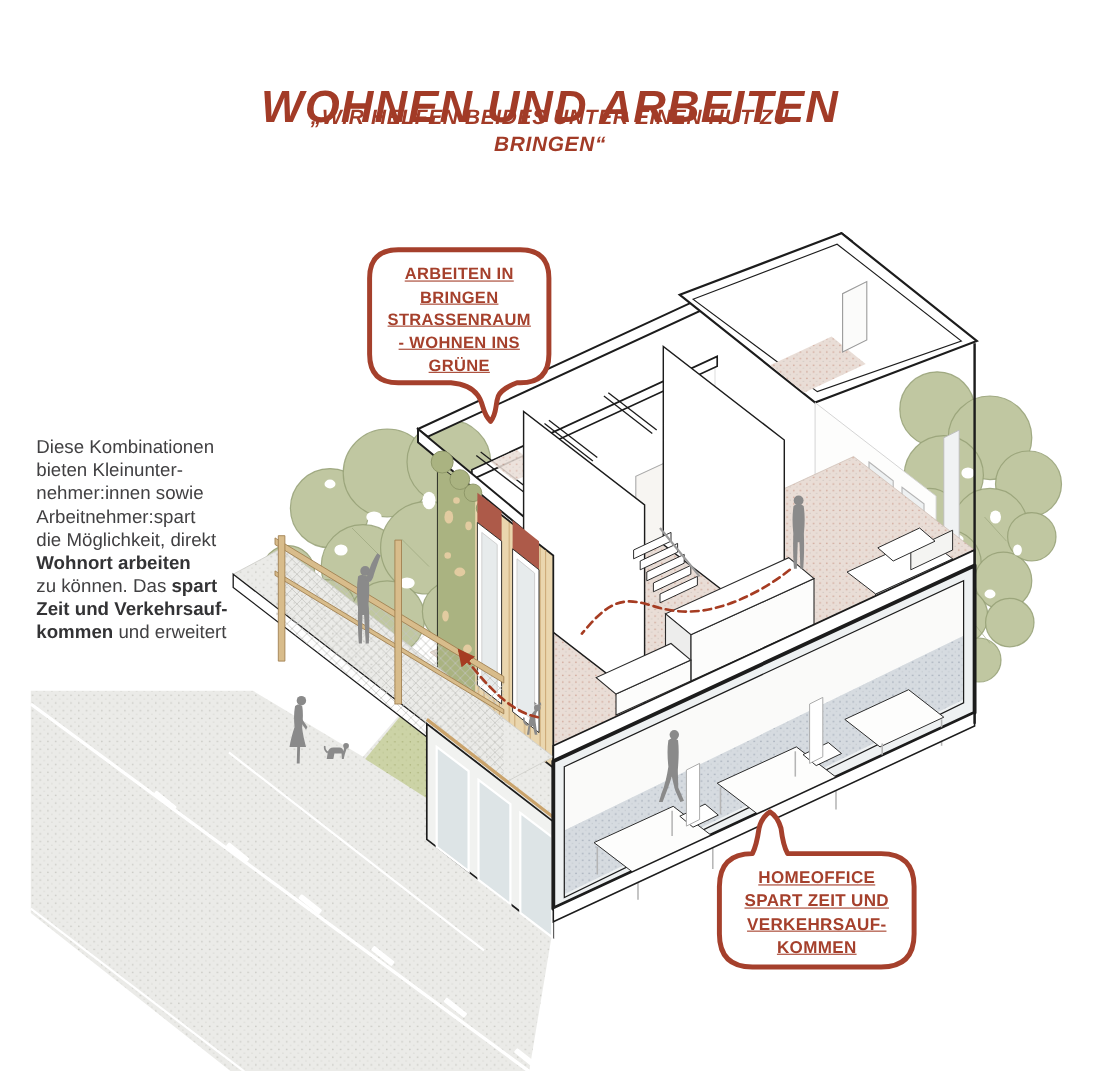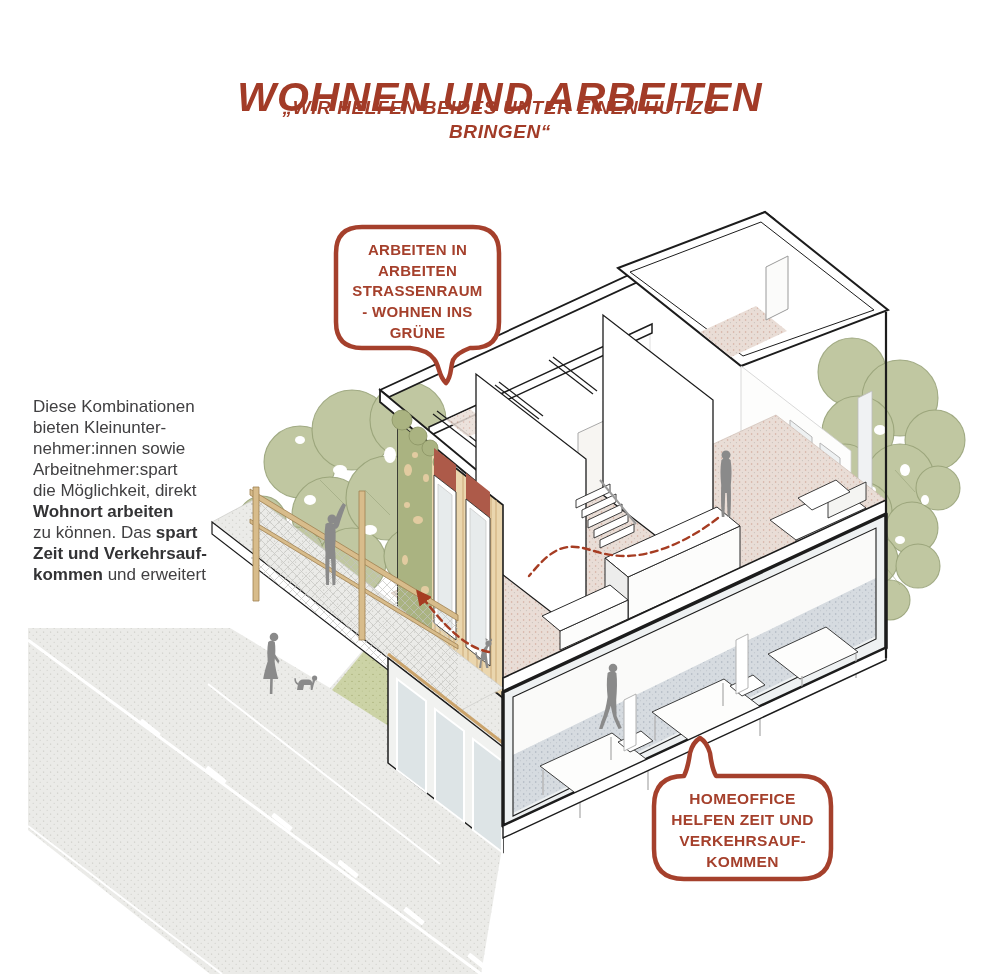--- a/index.html
+++ b/index.html
@@ -8,21 +8,21 @@
          font-family:"Liberation Sans",sans-serif;}
   #scene{position:absolute;left:0;top:0;}
   .title{position:absolute;left:0;right:0;top:47px;text-align:center;
          font-size:41px;font-weight:bold;font-style:italic;letter-spacing:1px;color:#a23b27;}
   .subtitle{position:absolute;left:0;right:0;top:96px;text-align:center;
          font-size:19px;font-weight:bold;font-style:italic;letter-spacing:.6px;
          line-height:24px;color:#a23b27;}
   .para{position:absolute;left:33px;top:396px;width:200px;font-size:17px;
          line-height:21px;color:#414042;}
   .para .b{font-weight:bold;color:#333335;}
-  .bub{position:absolute;text-align:center;color:#a5402c;font-weight:bold;}
+  .bub{position:absolute;text-align:center;color:#a5402c;font-weight:bold;text-decoration:underline;}
   .bub1{left:336px;top:240px;width:163px;font-size:15px;line-height:20.7px;letter-spacing:.3px;}
   .bub2{left:654px;top:788px;width:177px;font-size:15.5px;line-height:21px;letter-spacing:.3px;}
 </style>
 </head>
 <body>
 
 <div id="stage">
 
 <svg id="scene" width="1000" height="974" viewBox="0 0 1000 974">
   <defs>
@@ -340,25 +340,25 @@
   <div><span>Arbeitnehmer:spart</span></div>
   <div><span>die Möglichkeit, direkt</span></div>
   <div><span class="b">Wohnort arbeiten</span></div>
   <div><span>zu können. Das </span><span class="b">spart</span></div>
   <div><span class="b">Zeit und Verkehrsauf-</span></div>
   <div><span class="b">kommen</span><span> und erweitert</span></div>
 </div>
 
 <div class="bub bub1">
   <div>ARBEITEN IN</div>
-  <div>ARBEITEN</div>
+  <div>BRINGEN</div>
   <div>STRASSENRAUM</div>
   <div>- WOHNEN INS</div>
   <div>GRÜNE</div>
 </div>
 <div class="bub bub2">
   <div>HOMEOFFICE</div>
-  <div>HELFEN ZEIT UND</div>
+  <div>SPART ZEIT UND</div>
   <div>VERKEHRSAUF-</div>
   <div>KOMMEN</div>
 </div>
 
 </div>
 
 </body></html>

